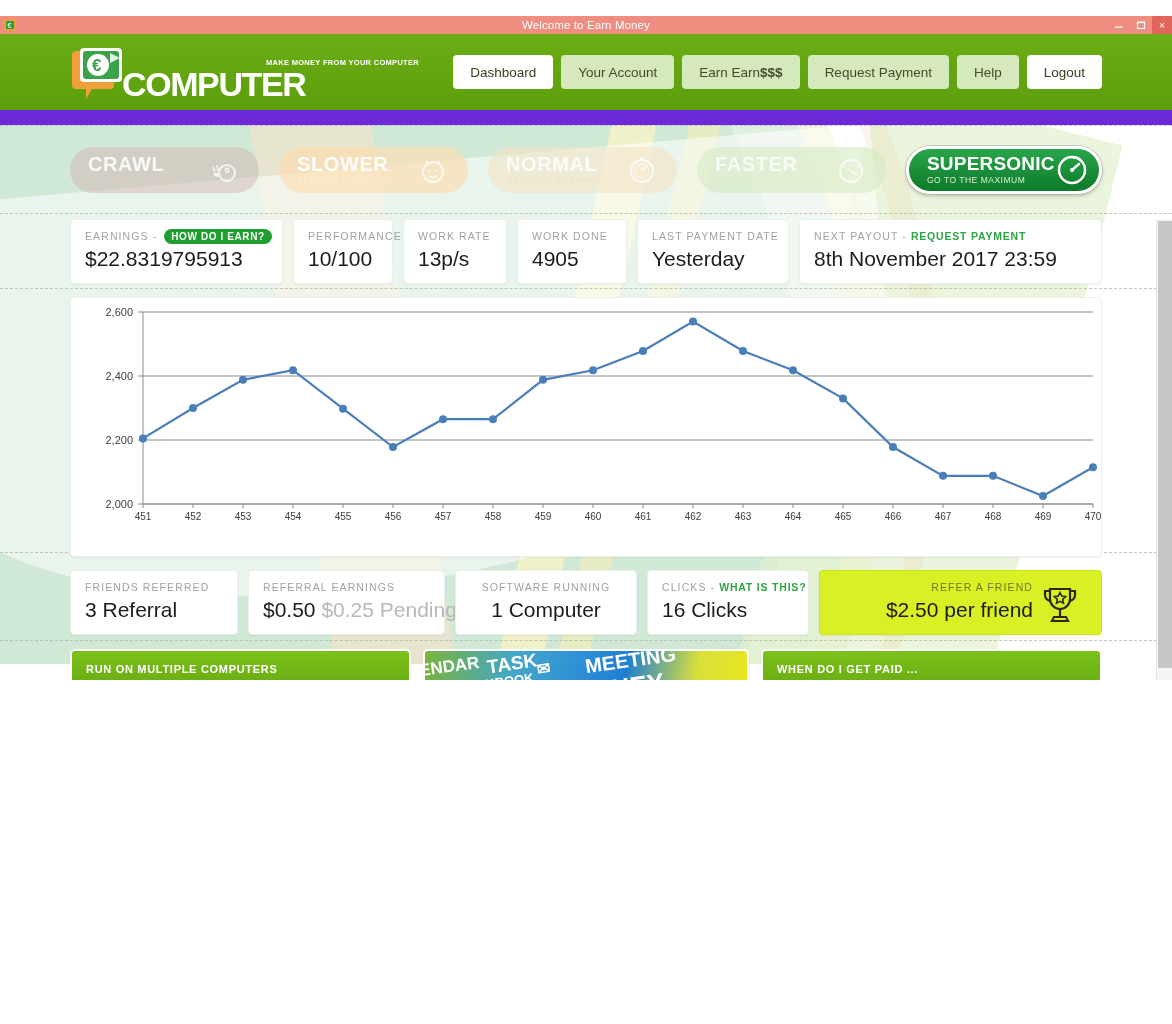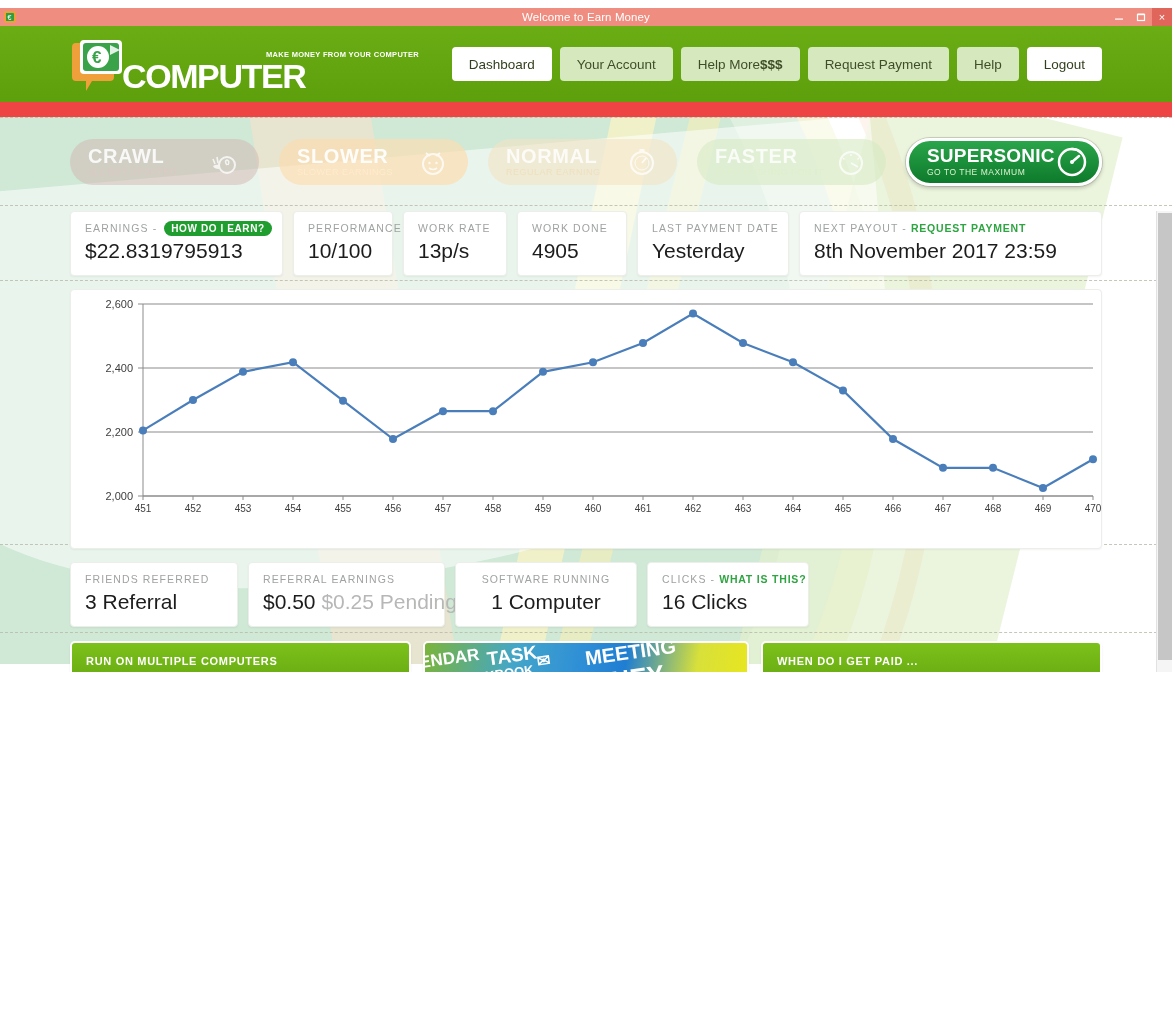--- a/index.html
+++ b/index.html
@@ -6,22 +6,22 @@
   html,body{margin:0;padding:0;}
   body{
     width:1172px;height:1024px;overflow:hidden;
     background:#ffffff;
     font-family:"Liberation Sans", sans-serif;
     -webkit-font-smoothing:antialiased;
   }
 
   
   #app-window{
-    position:absolute;left:0;top:8px;width:1172px;height:664px;
-    background:#ef4444;
+    position:absolute;left:0;top:16px;width:1172px;height:664px;
+    background:#6d28d9;
     border-bottom:1px solid #e8897d;
     overflow:hidden;
   }
   #titlebar{
     position:relative;height:18px;background:#ef8e80;
     display:flex;align-items:center;
   }
   #titlebar .tb-icon{
     width:16px;height:16px;margin-left:2px;
     background:#ef8e80;display:flex;align-items:center;justify-content:center;
@@ -310,21 +310,21 @@
     </div>
 
     <div id="main-nav">
       <button class="nav-btn active">
           <span>Dashboard</span>
         </button>
       <button class="nav-btn">
           <span>Your Account</span>
         </button>
       <button class="nav-btn">
-          <span>Help More </span>
+          <span>Earn Earn </span>
           <span class="money">$$$</span>
         </button>
       <button class="nav-btn">
           <span>Request Payment</span>
         </button>
       <button class="nav-btn">
           <span>Help</span>
         </button>
       <button class="nav-btn active">
           <span>Logout</span>
@@ -557,20 +557,34 @@
           <div class="stat-value"><span>$0.50</span> <span class="muted">$0.25 Pending</span></div>
         </div>
         <div class="stat-card">
           <div class="stat-label">SOFTWARE RUNNING</div>
           <div class="stat-value">1 Computer</div>
         </div>
         <div class="stat-card">
           <div class="stat-label"><span>CLICKS - </span><span class="link-green">WHAT IS THIS?</span></div>
           <div class="stat-value">16 Clicks</div>
         </div>
+        <div id="refer-card">
+          <div class="stat-label">REFER A FRIEND</div>
+          <div class="stat-value">$2.50 per friend</div>
+          <div class="trophy">
+            <svg width="46" height="46" viewBox="0 0 46 46">
+              <path d="M13 6 h20 v10 a10 10 0 0 1 -20 0 z" fill="none" stroke="#2a2a12" stroke-width="2.2"></path>
+              <path d="M13 8 h-5 v4 a6 6 0 0 0 6 6" fill="none" stroke="#2a2a12" stroke-width="2.2"></path>
+              <path d="M33 8 h5 v4 a6 6 0 0 1 -6 6" fill="none" stroke="#2a2a12" stroke-width="2.2"></path>
+              <path d="M23 26 v8" stroke="#2a2a12" stroke-width="2.2"></path>
+              <path d="M15 38 h16 l-2 -4 h-12 z" fill="none" stroke="#2a2a12" stroke-width="2.2"></path>
+              <path d="M23 9.5 l1.7 3.6 l3.9 .5 l-2.9 2.7 .8 3.9 l-3.5 -1.9 l-3.5 1.9 .8 -3.9 l-2.9 -2.7 l3.9 -.5 z" fill="none" stroke="#2a2a12" stroke-width="1.6"></path>
+            </svg>
+          </div>
+        </div>
       </div>
 
       <div id="promo-row">
         <div class="promo promo-green">
           <div class="promo-title">RUN ON MULTIPLE COMPUTERS</div>
           <div class="promo-rule"></div>
         </div>
         <div class="promo promo-image">
           <span class="word pw1">ENDAR</span>
           <span class="word pw2">TASK</span>

